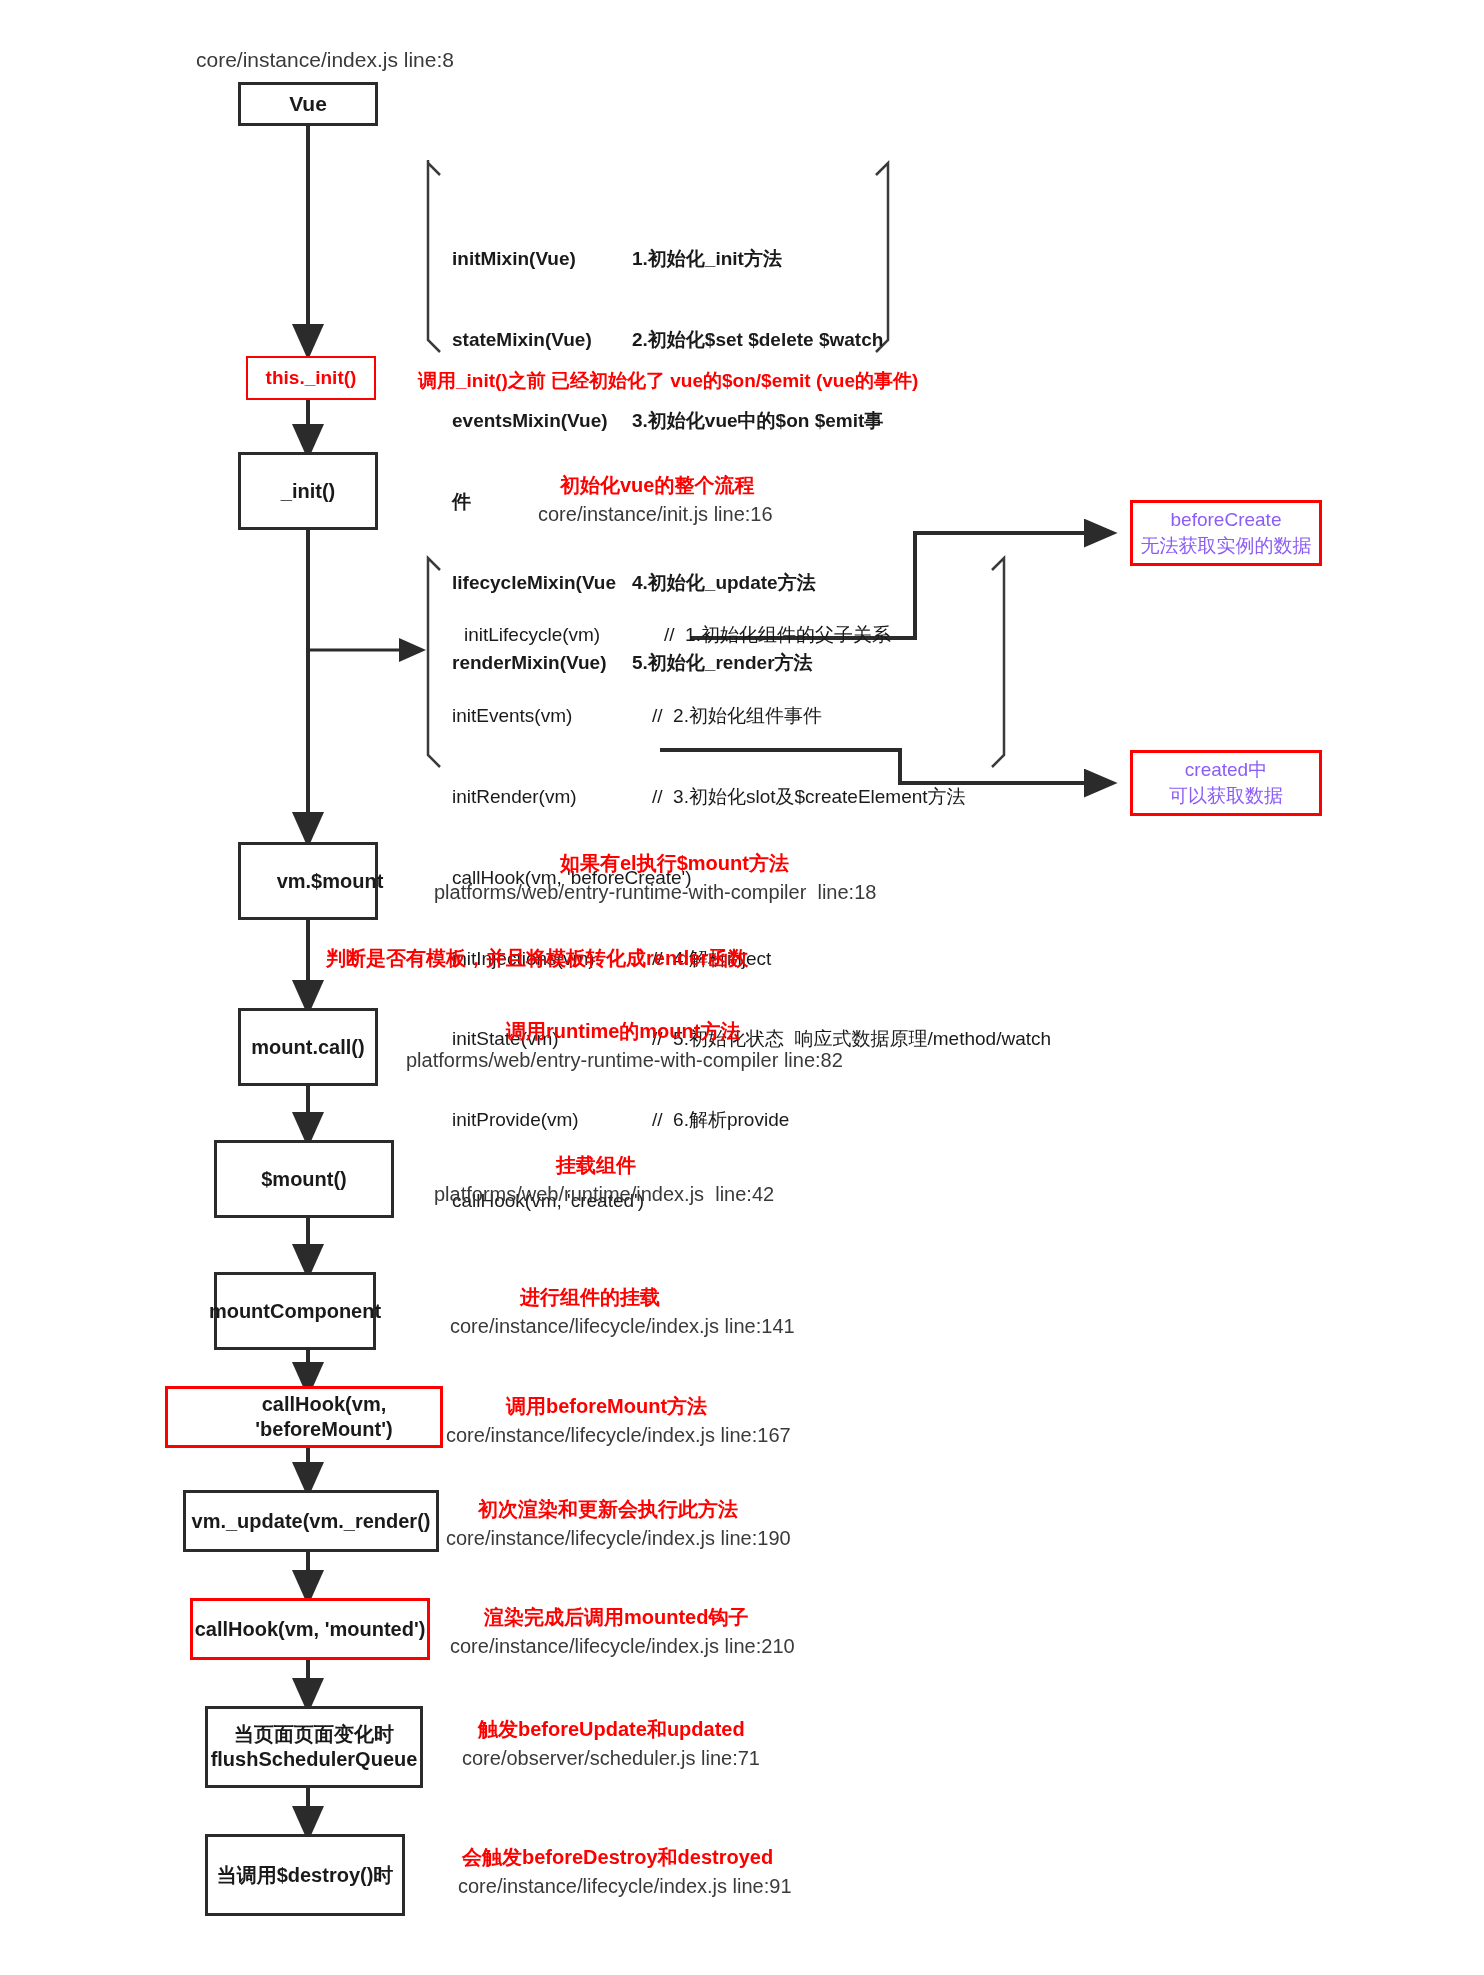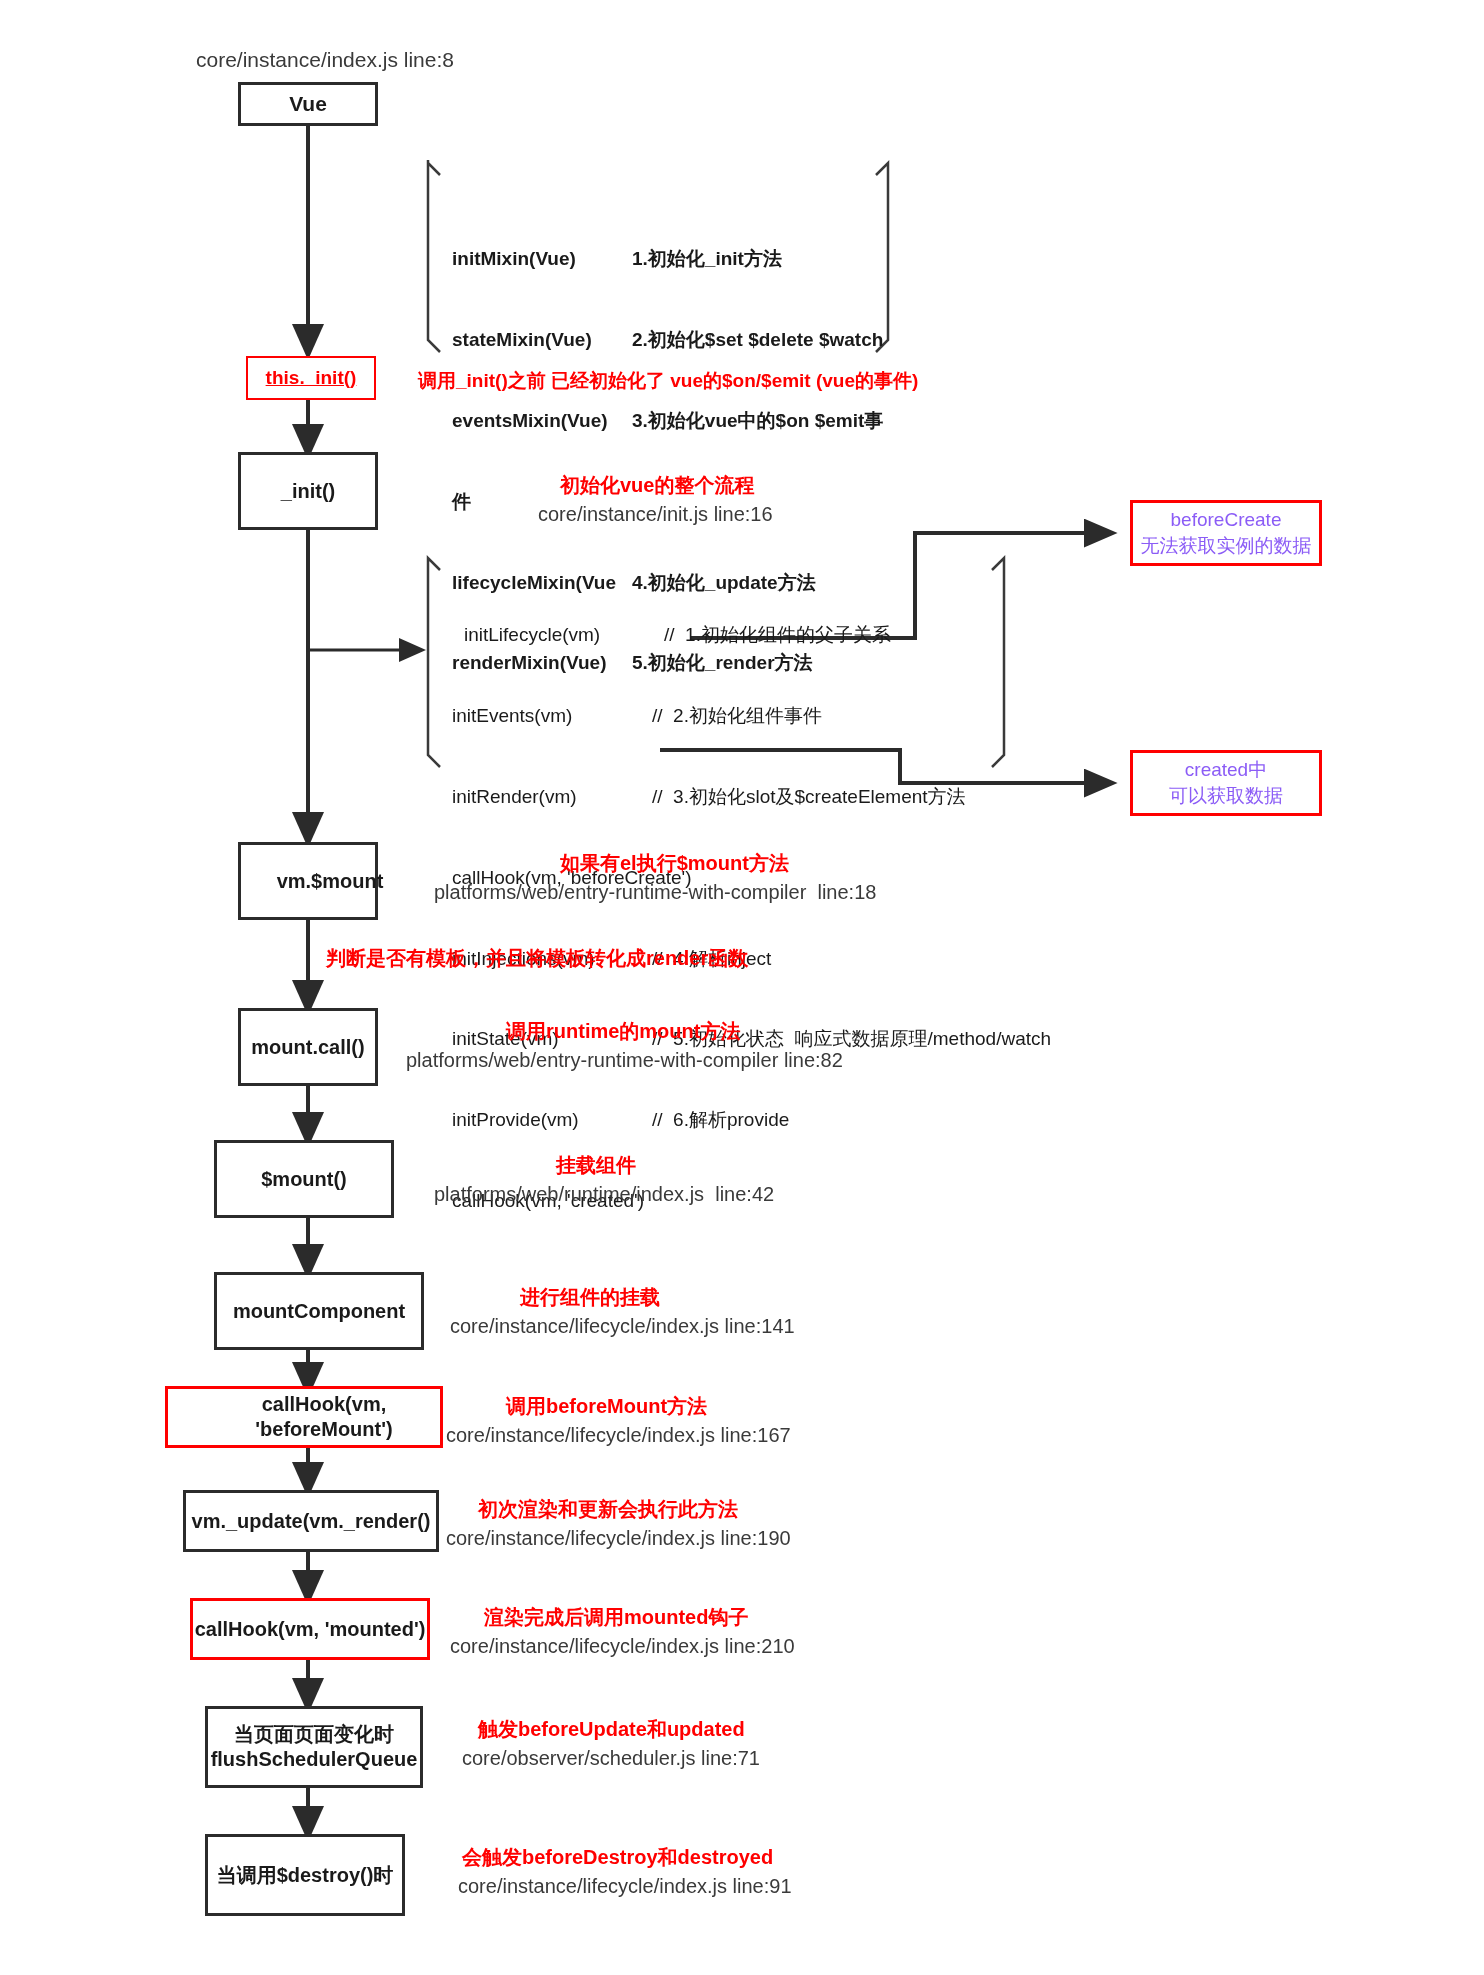--- a/index.html
+++ b/index.html
@@ -156,21 +156,21 @@
     <div class="brace-list" style="left:0; top:0; font-size:19px;">
       <div class="list-row"><span class="list-fn" style="width:180px;">initMixin(Vue)</span><span class="list-desc">1.初始化_init方法</span></div>
       <div class="list-row"><span class="list-fn" style="width:180px;">stateMixin(Vue)</span><span class="list-desc">2.初始化$set $delete $watch</span></div>
       <div class="list-row"><span class="list-fn" style="width:180px;">eventsMixin(Vue)</span><span class="list-desc">3.初始化vue中的$on $emit事</span></div>
       <div class="list-row"><span class="list-fn" style="width:180px;">件</span><span class="list-desc"></span></div>
       <div class="list-row"><span class="list-fn" style="width:180px;">lifecycleMixin(Vue</span><span class="list-desc">4.初始化_update方法</span></div>
       <div class="list-row"><span class="list-fn" style="width:180px;">renderMixin(Vue)</span><span class="list-desc">5.初始化_render方法</span></div>
     </div>
   </div>
 
-  <div class="node red-box red-text" style="left:246px; top:356px; width:130px; height:44px; font-size:19px; border-width:2px;text-decoration:underline;">this._init()</div>
+  <div class="node red-box red-text" style="left:246px; top:356px; width:130px; height:44px; font-size:19px; border-width:2px;">this._init()</div>
   <div class="label red" style="left:418px; top:368px; font-size:19px;">调用_init()之前 已经初始化了 vue的$on/$emit (vue的事件)</div>
 
   <div class="node" style="left:238px; top:452px; width:140px; height:78px; font-size:20px; border-width:3px;">_init()</div>
   <div class="label red" style="left:560px; top:472px; font-size:20px;">初始化vue的整个流程</div>
   <div class="label" style="left:538px; top:503px; font-size:20px;">core/instance/init.js line:16</div>
 
   <div class="brace-block" style="left:452px; top:568px; width:560px; height:200px;">
     <div class="brace-list normal" style="left:0; top:0; font-size:19px;">
       <div class="list-row"><span class="list-fn" style="width:200px; font-weight:normal;margin-left:12px;">initLifecycle(vm)</span><span class="list-desc" style="font-weight:normal;">//  1.初始化组件的父子关系</span></div>
       <div class="list-row"><span class="list-fn" style="width:200px; font-weight:normal;">initEvents(vm)</span><span class="list-desc" style="font-weight:normal;">//  2.初始化组件事件</span></div>
@@ -200,21 +200,21 @@
   <div class="label red" style="left:326px; top:945px; font-size:20px;">判断是否有模板，并且将模板转化成render函数</div>
 
   <div class="node" style="left:238px; top:1008px; width:140px; height:78px; font-size:20px;">mount.call()</div>
   <div class="label red" style="left:506px; top:1018px; font-size:20px;">调用runtime的mount方法</div>
   <div class="label" style="left:406px; top:1049px; font-size:20px;">platforms/web/entry-runtime-with-compiler line:82</div>
 
   <div class="node" style="left:214px; top:1140px; width:180px; height:78px; font-size:20px;">$mount()</div>
   <div class="label red" style="left:556px; top:1152px; font-size:20px;">挂载组件</div>
   <div class="label" style="left:434px; top:1183px; font-size:20px;">platforms/web/runtime/index.js  line:42</div>
 
-  <div class="node" style="left:214px; top:1272px; width:210px; height:78px; font-size:20px;">mountComponent</div>
+  <div class="node" style="left:214px; top:1272px; width:162px; height:78px; font-size:20px;">mountComponent</div>
   <div class="label red" style="left:520px; top:1284px; font-size:20px;">进行组件的挂载</div>
   <div class="label" style="left:450px; top:1315px; font-size:20px;">core/instance/lifecycle/index.js line:141</div>
 
   <div class="node red-box" style="left:165px; top:1386px; width:278px; height:62px; font-size:20px;padding-left:40px;">callHook(vm, 'beforeMount')</div>
   <div class="label red" style="left:506px; top:1393px; font-size:20px;">调用beforeMount方法</div>
   <div class="label" style="left:446px; top:1424px; font-size:20px;">core/instance/lifecycle/index.js line:167</div>
 
   <div class="node" style="left:183px; top:1490px; width:256px; height:62px; font-size:20px;">vm._update(vm._render()</div>
   <div class="label red" style="left:478px; top:1496px; font-size:20px;">初次渲染和更新会执行此方法</div>
   <div class="label" style="left:446px; top:1527px; font-size:20px;">core/instance/lifecycle/index.js line:190</div>

